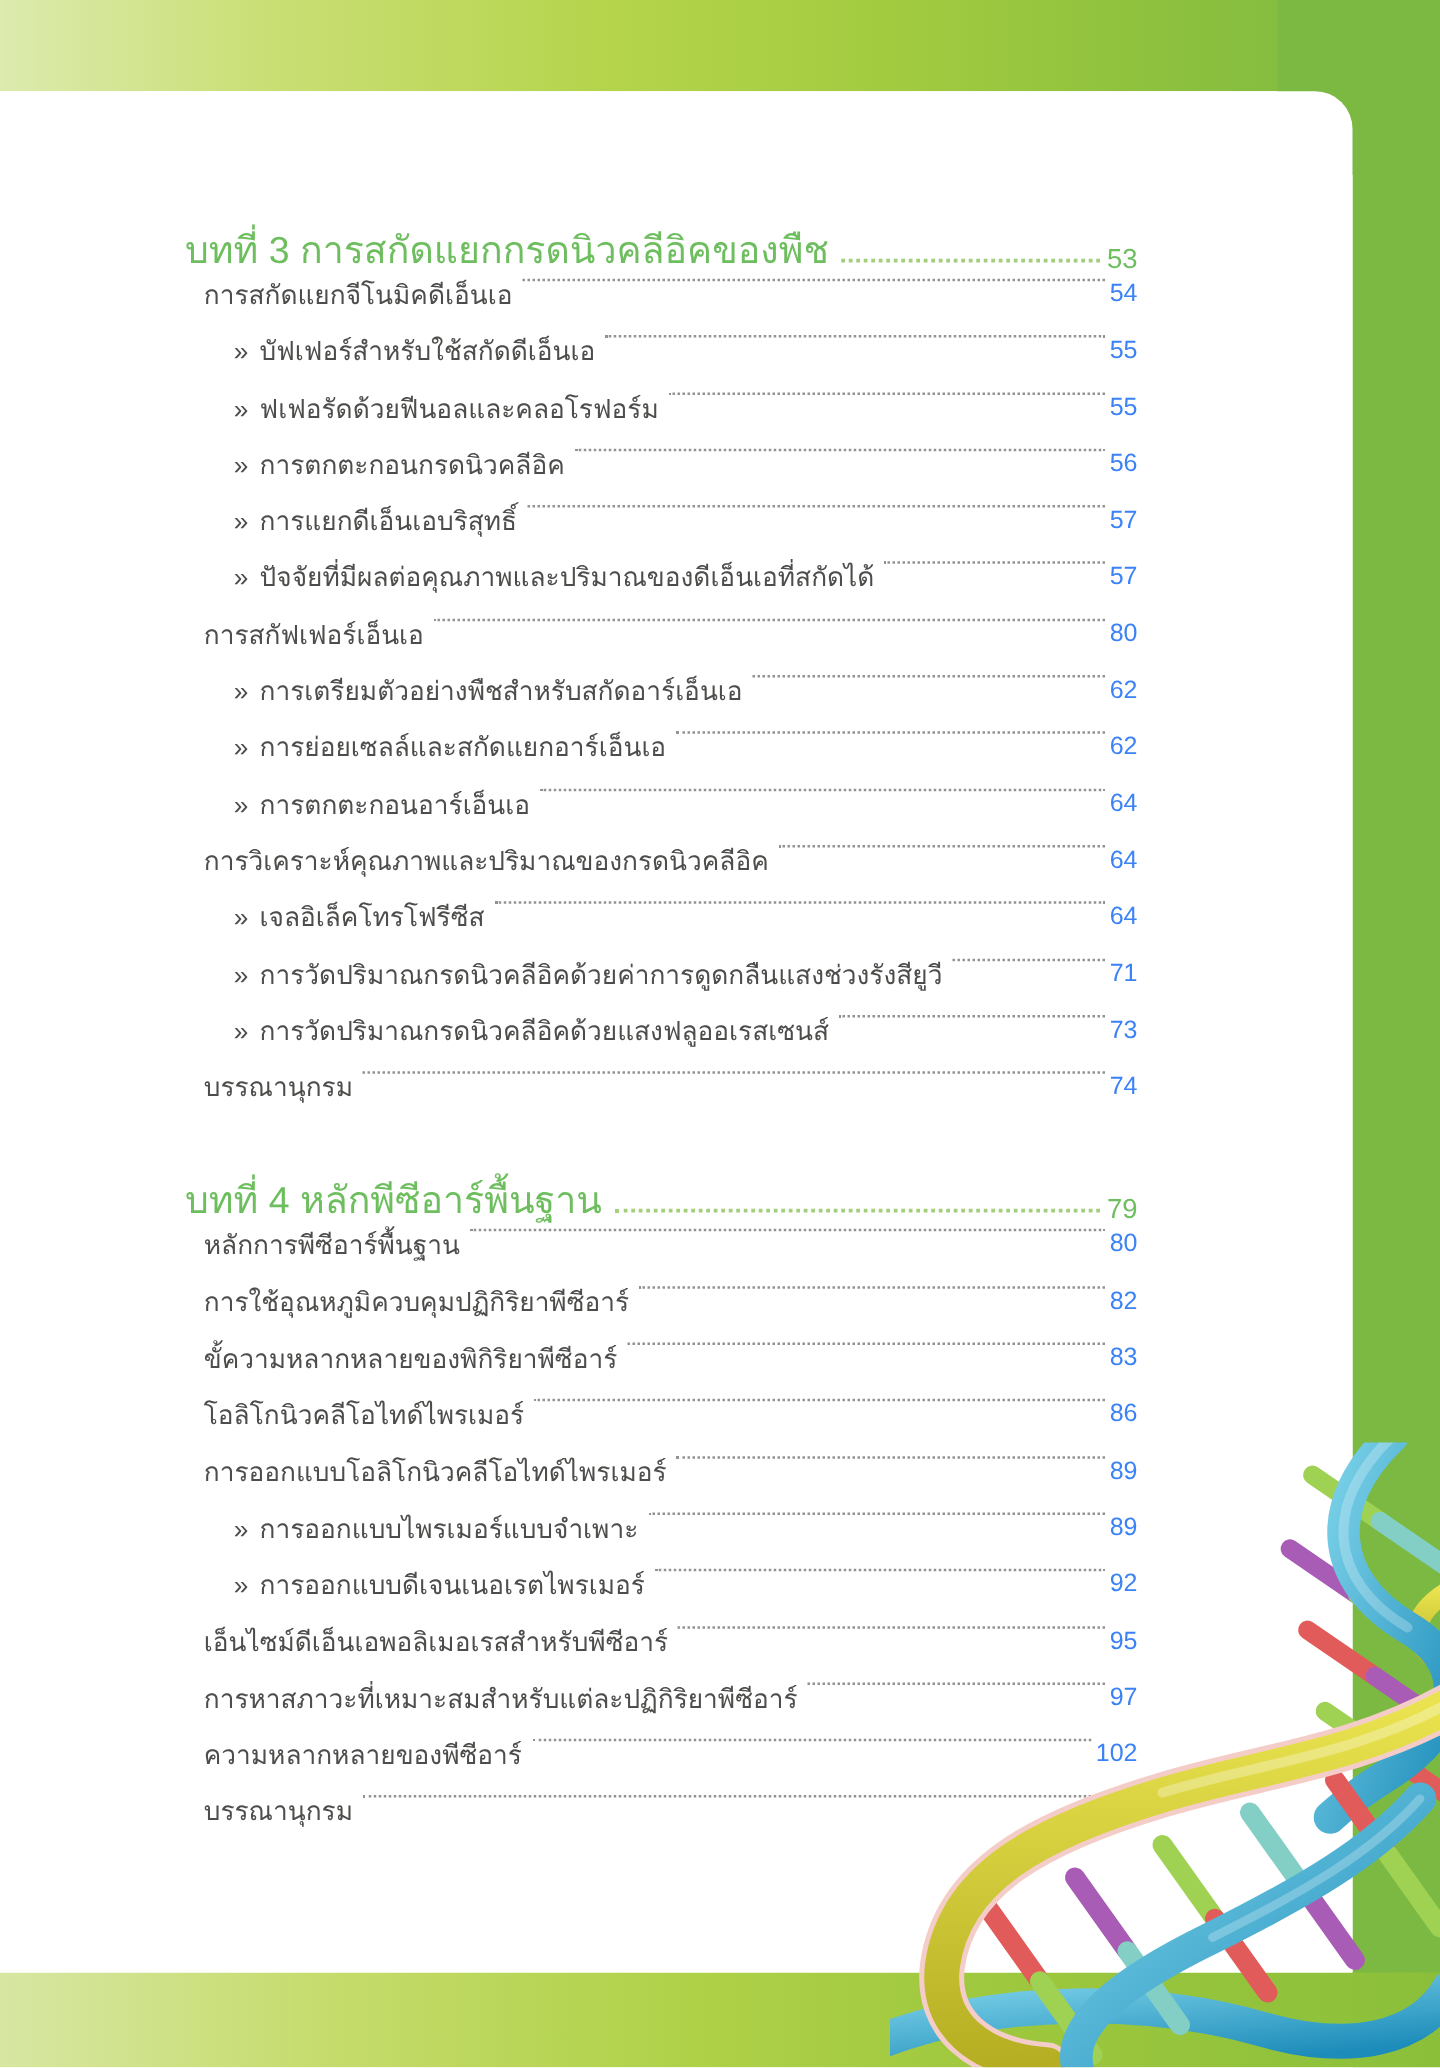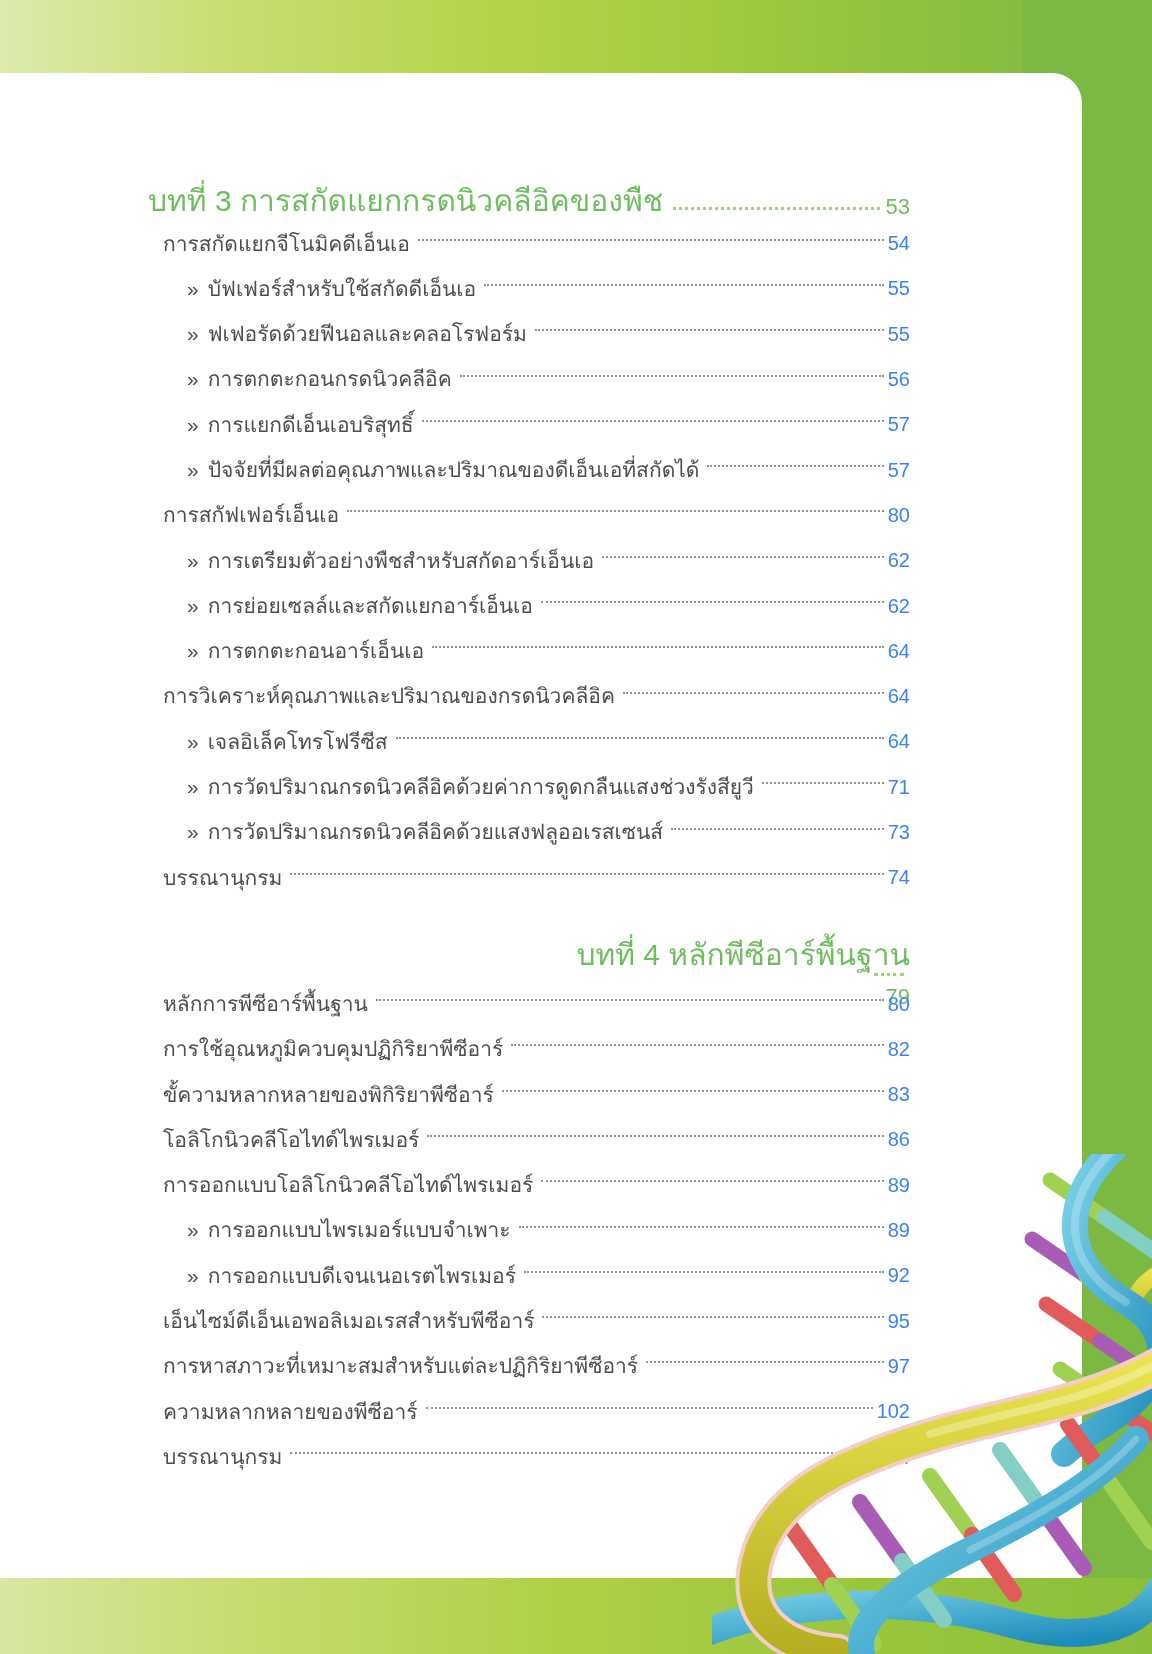--- a/index.html
+++ b/index.html
@@ -32,27 +32,27 @@
     background:#ffffff;border-top-right-radius:30px;
   }
   
   .toc{
     position:absolute;left:148px;top:177px;width:762px;z-index:3;
   }
   .chapter-heading-row{
     display:flex;align-items:flex-end;height:46px;box-sizing:border-box;padding-bottom:4px;
     font-size:30px;line-height:1.2;white-space:nowrap;
   }
-  .chapter-block + .chapter-block .chapter-heading-row{margin-top:35px;flex-direction:column;}
+  .chapter-block + .chapter-block .chapter-heading-row{margin-top:35px;}
   .chapter-heading-row .leader{
     flex:1;border-bottom:3px dotted #a3ce7c;margin:0 6px 9px 10px;min-width:30px;
   }
   .chapter-page{font-size:22px;line-height:1.1;}
   .toc-row{
-    display:flex;align-items:center;height:45.3px;box-sizing:border-box;padding-bottom:5px;
+    display:flex;align-items:flex-start;height:45.3px;box-sizing:border-box;padding-bottom:5px;
     font-size:21px;line-height:1.3;color:#4d4d4b;white-space:nowrap;
   }
   .toc-row.level1{padding-left:15px;}
   .toc-row.level2{padding-left:39px;}
   .toc-row .bullet{margin-right:9px;}
   .toc-row .leader{
     flex:1;border-bottom:2px dotted #93928f;margin:0 4px 7px 8px;min-width:30px;
   }
   .toc-row .page-num{font-size:20px;line-height:1.2;color:#3b82f6;}
   

